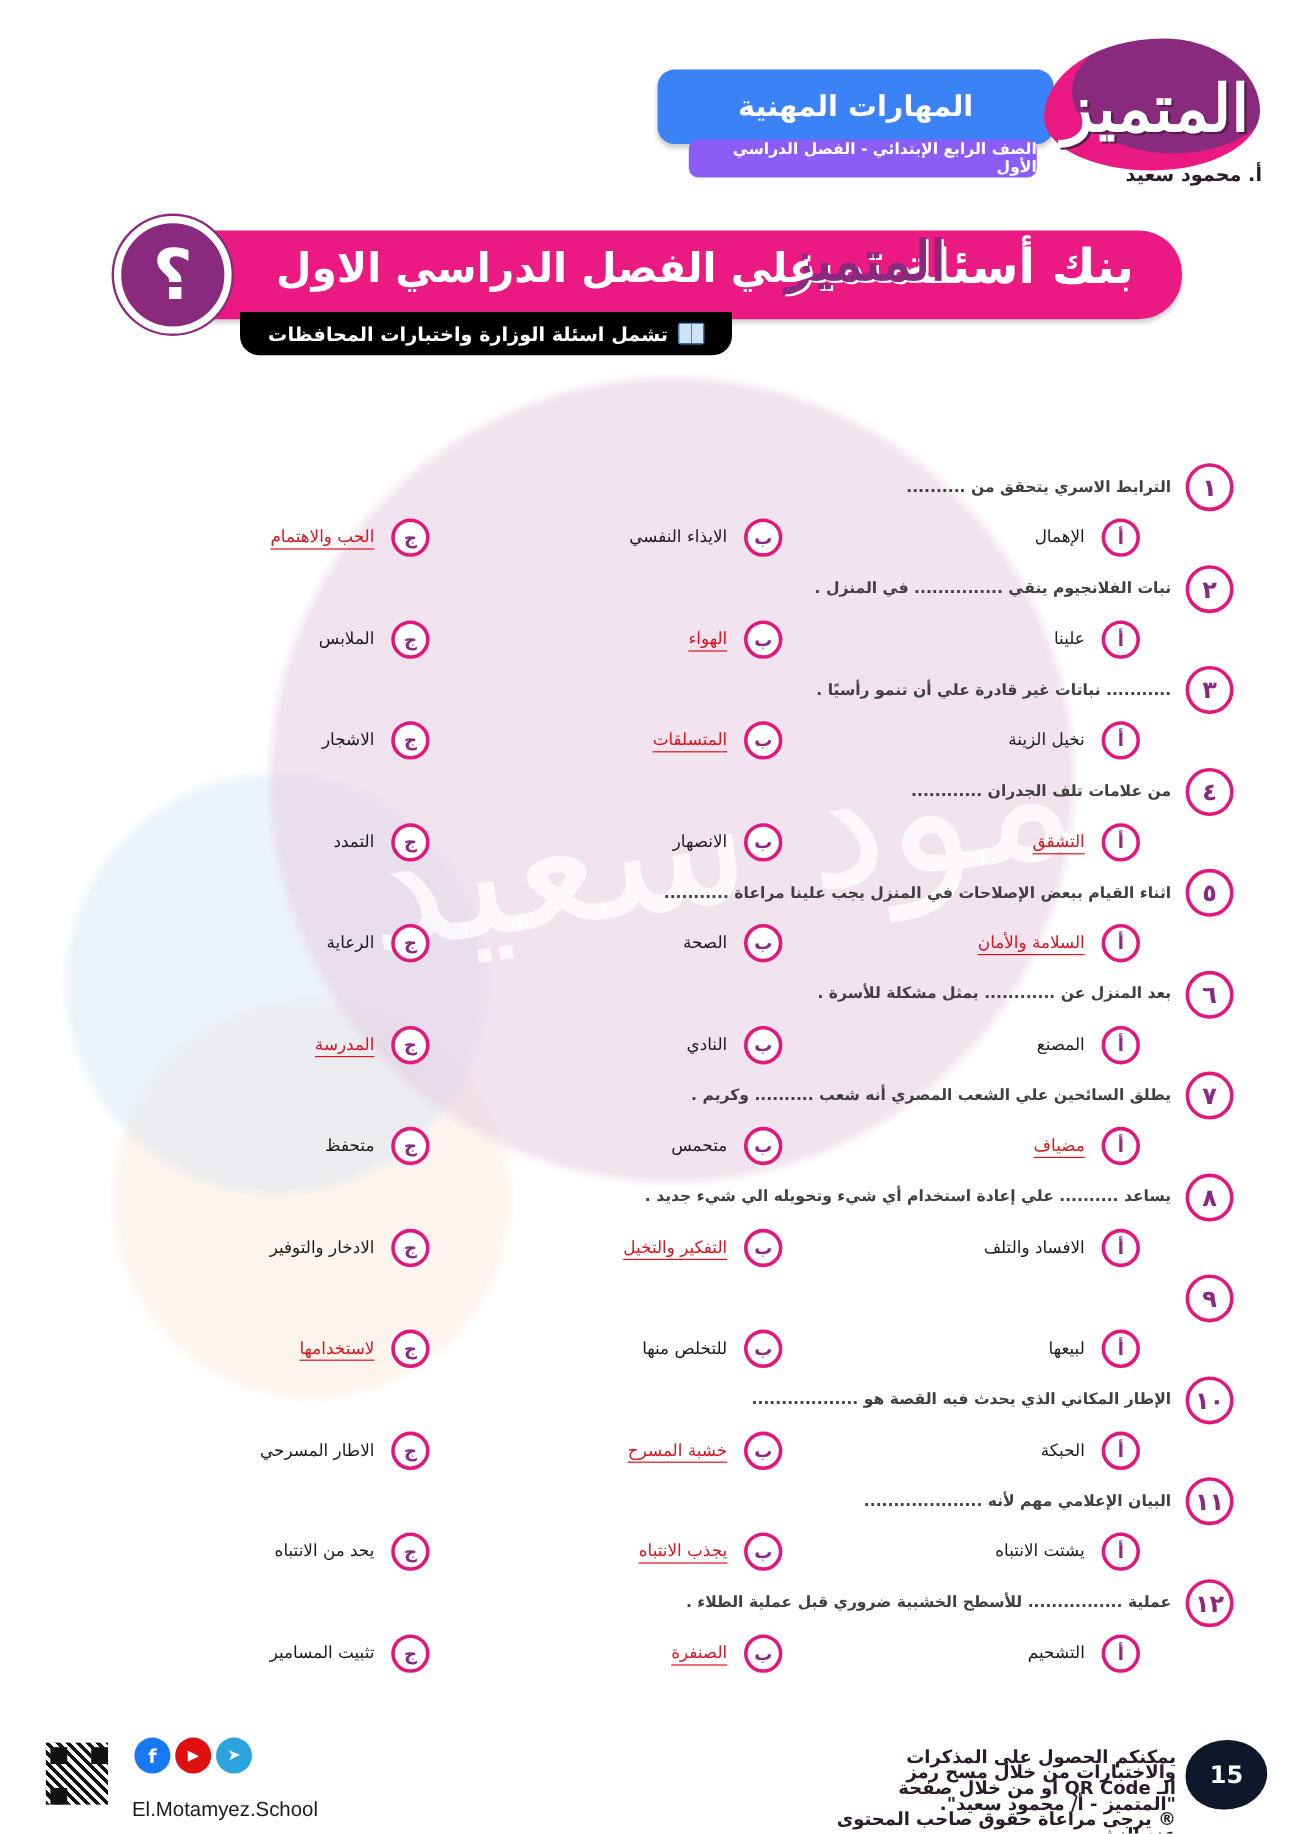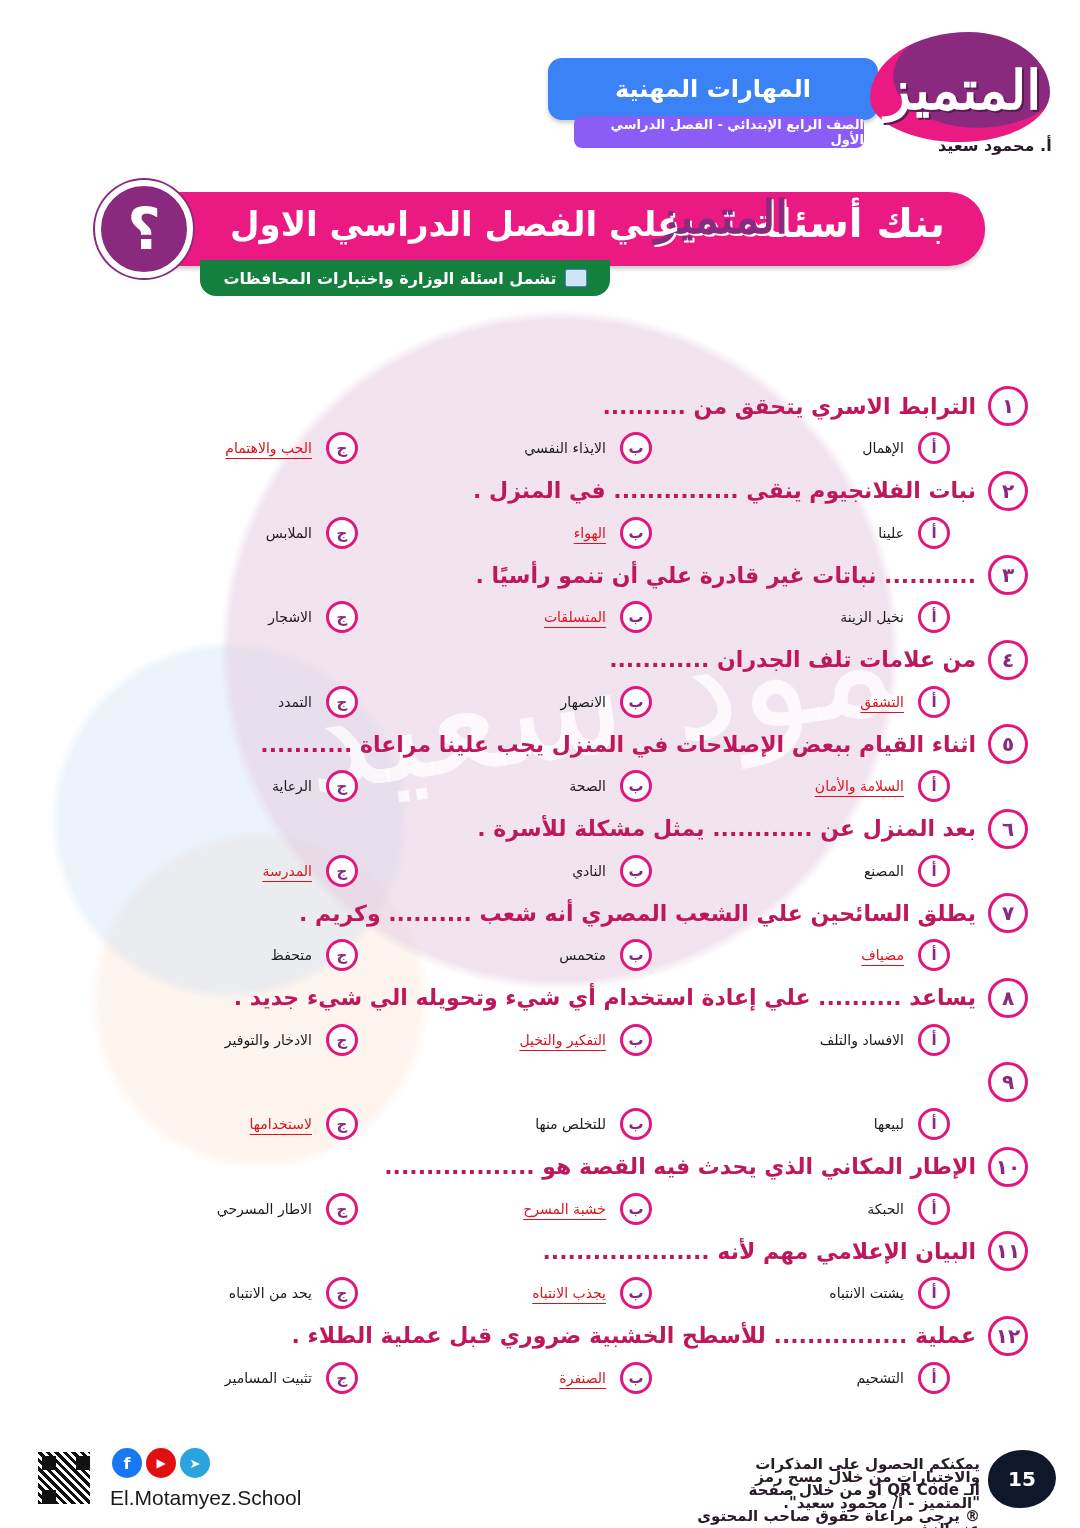--- a/index.html
+++ b/index.html
@@ -78,21 +78,21 @@
   }
   .question-circle {
     position: absolute; left: 0; top: 0; width: 98px; height: 98px;
     border-radius: 50%; background: #8a2a7e; border: 6px solid #fff;
     box-shadow: 0 0 0 2px #8a2a7e;
     color: #fff; font-size: 58px; font-weight: bold;
     display: flex; align-items: center; justify-content: center;
   }
   .bank-sub {
     position: absolute; left: 105px; top: 80px; width: 410px; height: 36px;
-    background: #15803d; border-radius: 0 0 16px 16px;
+    background: #000000; border-radius: 0 0 16px 16px;
     color: #fff; font-size: 16px; font-weight: bold;
     display: flex; align-items: center; justify-content: center; gap: 8px; direction: rtl;
   }
   .book-icon {
     display: inline-block; width: 22px; height: 18px;
     background: linear-gradient(90deg, #cfe4f5 0 48%, #4a86c5 48% 52%, #cfe4f5 52% 100%);
     border-radius: 2px; border: 1px solid #4a86c5;
   }
   
   .questions { position: absolute; left: 0; top: 385px; width: 1080px; z-index: 5; }
@@ -100,21 +100,21 @@
   .q-row {
     position: absolute; right: 52px; top: 0; height: 42px;
     display: flex; align-items: center; direction: rtl; gap: 12px;
   }
   .q-num {
     width: 40px; height: 40px; border-radius: 50%;
     border: 3px solid #e2177d; background: #fff;
     color: #8a2a7e; font-weight: bold; font-size: 20px;
     display: flex; align-items: center; justify-content: center; flex-shrink: 0;
   }
-  .q-text { font-size: 22px; font-weight: bold; color: #be185d; white-space: nowrap; }
+  .q-text { font-size: 13px; font-weight: bold; color: #404040; white-space: nowrap; }
   .opt-row { position: absolute; left: 0; right: 0; top: 42px; height: 42px; direction: rtl; }
   .opt {
     position: absolute; top: 0; height: 42px;
     display: flex; align-items: center; gap: 14px; direction: rtl;
   }
   .opt.a { right: 130px; }
   .opt.b { right: 428px; }
   .opt.c { right: 722px; }
   .opt-badge {
     width: 32px; height: 32px; border-radius: 50%;
@@ -146,21 +146,21 @@
       repeating-linear-gradient(45deg, #111 0 3px, #fff 3px 6px),
       #fff;
     border: 2px solid #fff;
   }
   .social { position: absolute; left: 112px; top: 8px; display: flex; gap: 4px; }
   .soc { width: 30px; height: 30px; border-radius: 50%; color: #fff; font-weight: bold;
          display: flex; align-items: center; justify-content: center; font-size: 16px; }
   .soc.fb { background: #1877f2; }
   .soc.yt { background: #e01010; font-size: 12px; }
   .soc.tg { background: #2aa3de; font-size: 13px; }
-  .handle { position: absolute; left: 110px; top: 46px; font-size: 21px; color: #1a1a1a; font-family: "Liberation Sans", sans-serif; }
+  .handle { position: absolute; left: 110px; top: 58px; font-size: 17px; color: #1a1a1a; font-family: "Liberation Sans", sans-serif; }
 </style>
 </head>
 <body>
 
 <div class="watermark-bg"></div>
 <div class="watermark-text">محمود سعيد</div>
 
 <div class="top-header">
   <div class="subject-bar">المهارات المهنية</div>
   <div class="grade-bar">الصف الرابع الإبتدائي - الفصل الدراسي الأول</div>

